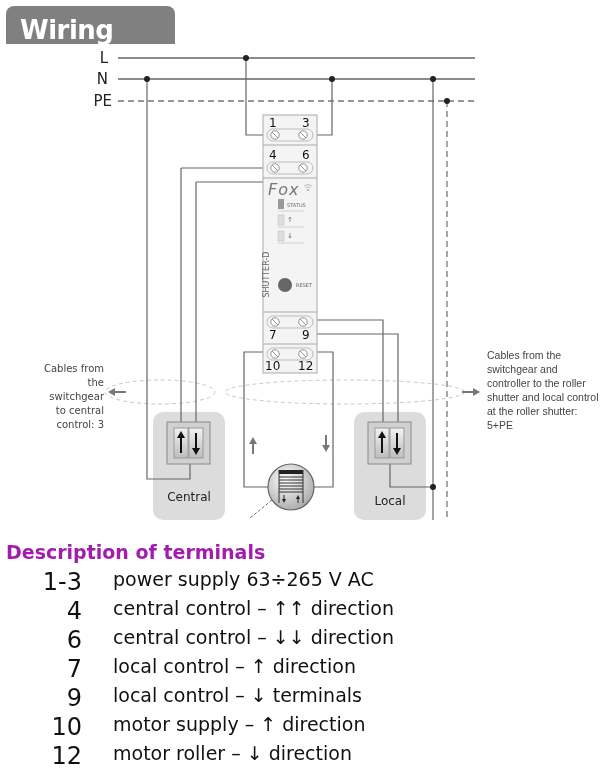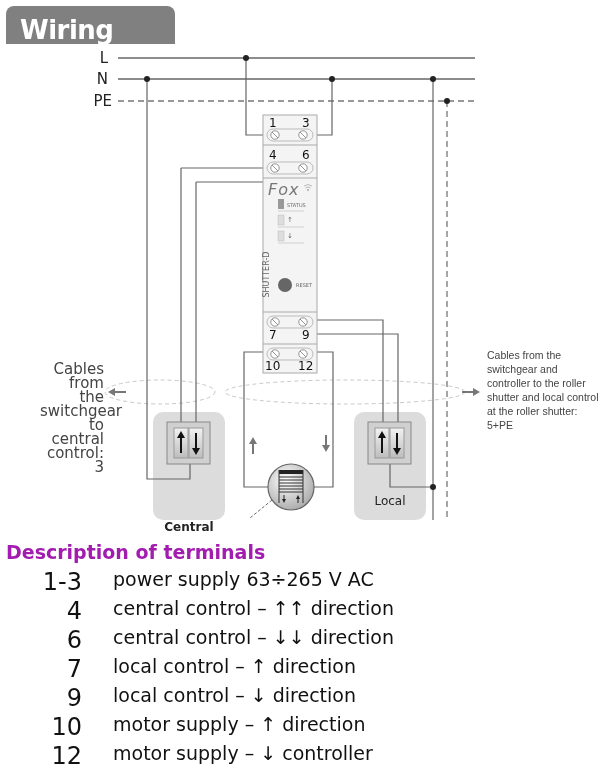--- a/index.html
+++ b/index.html
@@ -1,21 +1,21 @@
 <!DOCTYPE html>
 <html><head>
   <meta charset="utf-8">
   <style>
     html, body { margin:0; padding:0; background:#ffffff; }
     body { width:600px; height:782px; position:relative; overflow:hidden; font-family:"Liberation Sans", sans-serif; color:#1a1a1a; }
     .title-box { position:absolute; left:6px; top:6px; width:169px; height:38px; background:#808080; border-radius:8px 8px 0 0; }
     .title-text { position:absolute; left:14px; top:9px; color:#fff; font-size:26px; font-weight:bold; font-family:"DejaVu Sans", sans-serif; letter-spacing:-0.5px; }
     #diagram { position:absolute; left:0; top:0; }
     .bus-label { position:absolute; font-size:15px; color:#222; font-family:"DejaVu Sans", sans-serif; text-align:right; width:40px; }
-    .note-left { position:absolute; left:40px; top:362px; width:64px; text-align:right; font-size:15px; line-height:14px; color:#444; font-family:"DejaVu Sans", sans-serif; }
+    .note-left { position:absolute; left:40px; top:362px; width:64px; text-align:right; font-size:10px; line-height:14px; color:#444; font-family:"DejaVu Sans", sans-serif; }
     .note-right { position:absolute; left:487px; top:348px; width:112px; font-size:10.5px; line-height:14px; color:#444; font-family:Liberation Sans, sans-serif; }
     .term-num { position:absolute; font-size:12px; color:#111; font-family:"DejaVu Sans", sans-serif; }
     .panel-label { position:absolute; font-size:12px; color:#222; font-family:"DejaVu Sans", sans-serif; text-align:center; width:72px; }
     .desc-title { position:absolute; left:6px; top:541px; font-size:19px; font-weight:bold; font-family:"DejaVu Sans", sans-serif; color:#a21caf; }
     .desc-list { position:absolute; left:0; top:568px; }
     .desc-row { position:relative; height:29px; }
     .desc-num { position:absolute; left:0; width:82px; text-align:right; font-size:24px; font-family:"DejaVu Sans", sans-serif; color:#111; }
     .desc-text { position:absolute; left:113px; font-size:19px; font-family:"DejaVu Sans", sans-serif; color:#111; white-space:nowrap; }
     .mod-text { position:absolute; font-family:"DejaVu Sans", sans-serif; color:#666; }
   </style>
@@ -201,21 +201,21 @@
 <span class="mod-text" style="left:268px;top:180px;font-size:16px;font-style:italic;letter-spacing:1px;color:#777;">Fox</span>
 <span class="mod-text" style="left:287px;top:202px;font-size:5px;">STATUS</span>
 <span class="mod-text" style="left:287px;top:216px;font-size:7px;">↑</span>
 <span class="mod-text" style="left:287px;top:232px;font-size:7px;">↓</span>
 <span class="mod-text" style="left:296px;top:282px;font-size:5px;">RESET</span>
 <span class="mod-text" style="left:241px;top:270px;font-size:8px;transform:rotate(-90deg);transform-origin:center;width:50px;text-align:center;">SHUTTER-D</span>
 
 <div class="note-left">Cables from the switchgear to central control: 3</div>
 <div class="note-right">Cables from the switchgear and controller to the roller shutter and local control at the roller shutter: 5+PE</div>
 
-<span class="panel-label" style="left:153px;top:520px;font-weight:bold;">Central</span>
+<span class="panel-label" style="left:153px;top:490px;">Central</span>
 <span class="panel-label" style="left:354px;top:494px;">Local</span>
 
 <div class="desc-title">Description of terminals</div>
 <div class="desc-list">
   <div class="desc-row">
       <span class="desc-num">1-3</span>
       <span class="desc-text">power supply 63÷265 V AC</span>
     </div>
   <div class="desc-row">
       <span class="desc-num">4</span>
@@ -224,23 +224,23 @@
   <div class="desc-row">
       <span class="desc-num">6</span>
       <span class="desc-text">central control – ↓↓ direction</span>
     </div>
   <div class="desc-row">
       <span class="desc-num">7</span>
       <span class="desc-text">local control – ↑ direction</span>
     </div>
   <div class="desc-row">
       <span class="desc-num">9</span>
-      <span class="desc-text">local control – ↓ direction</span>
+      <span class="desc-text">local control – ↓ terminals</span>
     </div>
   <div class="desc-row">
       <span class="desc-num">10</span>
       <span class="desc-text">motor supply – ↑ direction</span>
     </div>
   <div class="desc-row">
       <span class="desc-num">12</span>
-      <span class="desc-text">motor supply – ↓ controller</span>
+      <span class="desc-text">motor roller – ↓ direction</span>
     </div>
 </div>
 
 </body></html>

